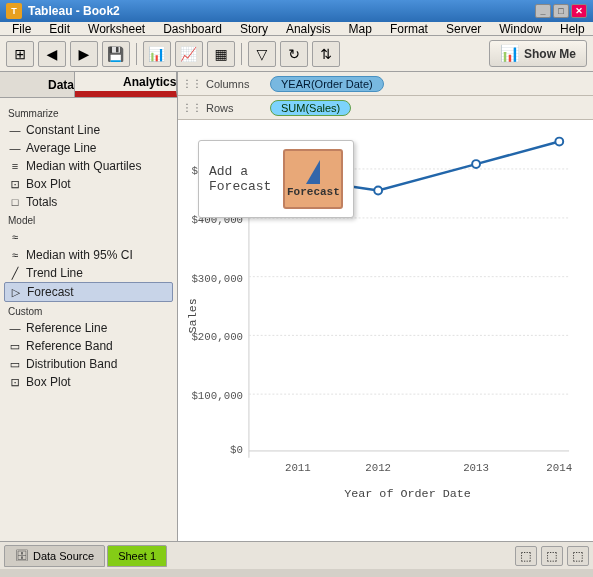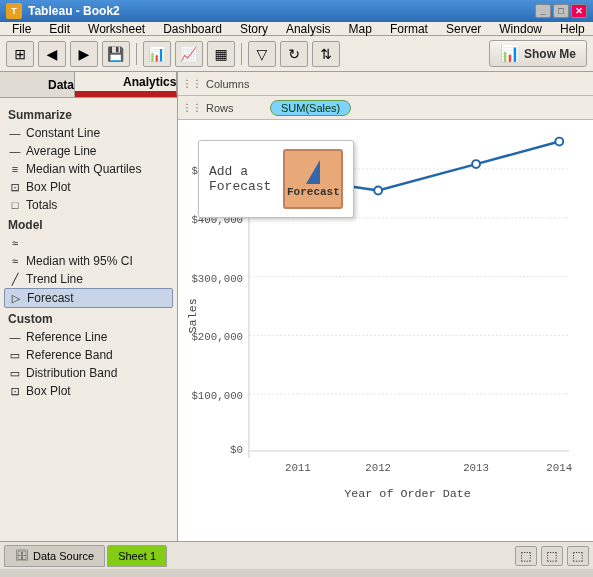--- a/index.html
+++ b/index.html
@@ -115,22 +115,22 @@
       background: #e0dcd4;
       border-left: 1px solid #a0a0a0;
       cursor: pointer;
       display: flex; align-items: center; justify-content: center;
       font-size: 10px;
     }
 
     .panel-content { padding: 6px 4px; overflow-y: auto; flex: 1; }
 
     .section-title {
-      font-weight: bold;
-      font-size: 12px;
+      font-weight: normal;
+      font-size: 10px;
       padding: 4px 4px 2px 4px;
       color: #333;
     }
 
     .panel-item {
       display: flex; align-items: center;
       padding: 2px 4px;
       cursor: pointer;
       border-radius: 2px;
       gap: 4px;
@@ -387,20 +387,21 @@
 
     </div>
   </div>
 
   <div class="chart-area">
 
     <div class="shelves">
       <div class="shelf-row">
         <span class="shelf-icon">⋮⋮</span>
         <span class="shelf-label">Columns</span>
+        <div class="shelf-pill blue">YEAR(Order Date)</div>
       </div>
       <div class="shelf-row">
         <span class="shelf-icon">⋮⋮</span>
         <span class="shelf-label">Rows</span>
         <div class="shelf-pill">SUM(Sales)</div>
       </div>
     </div>
 
     <div class="viz-panel">
 

